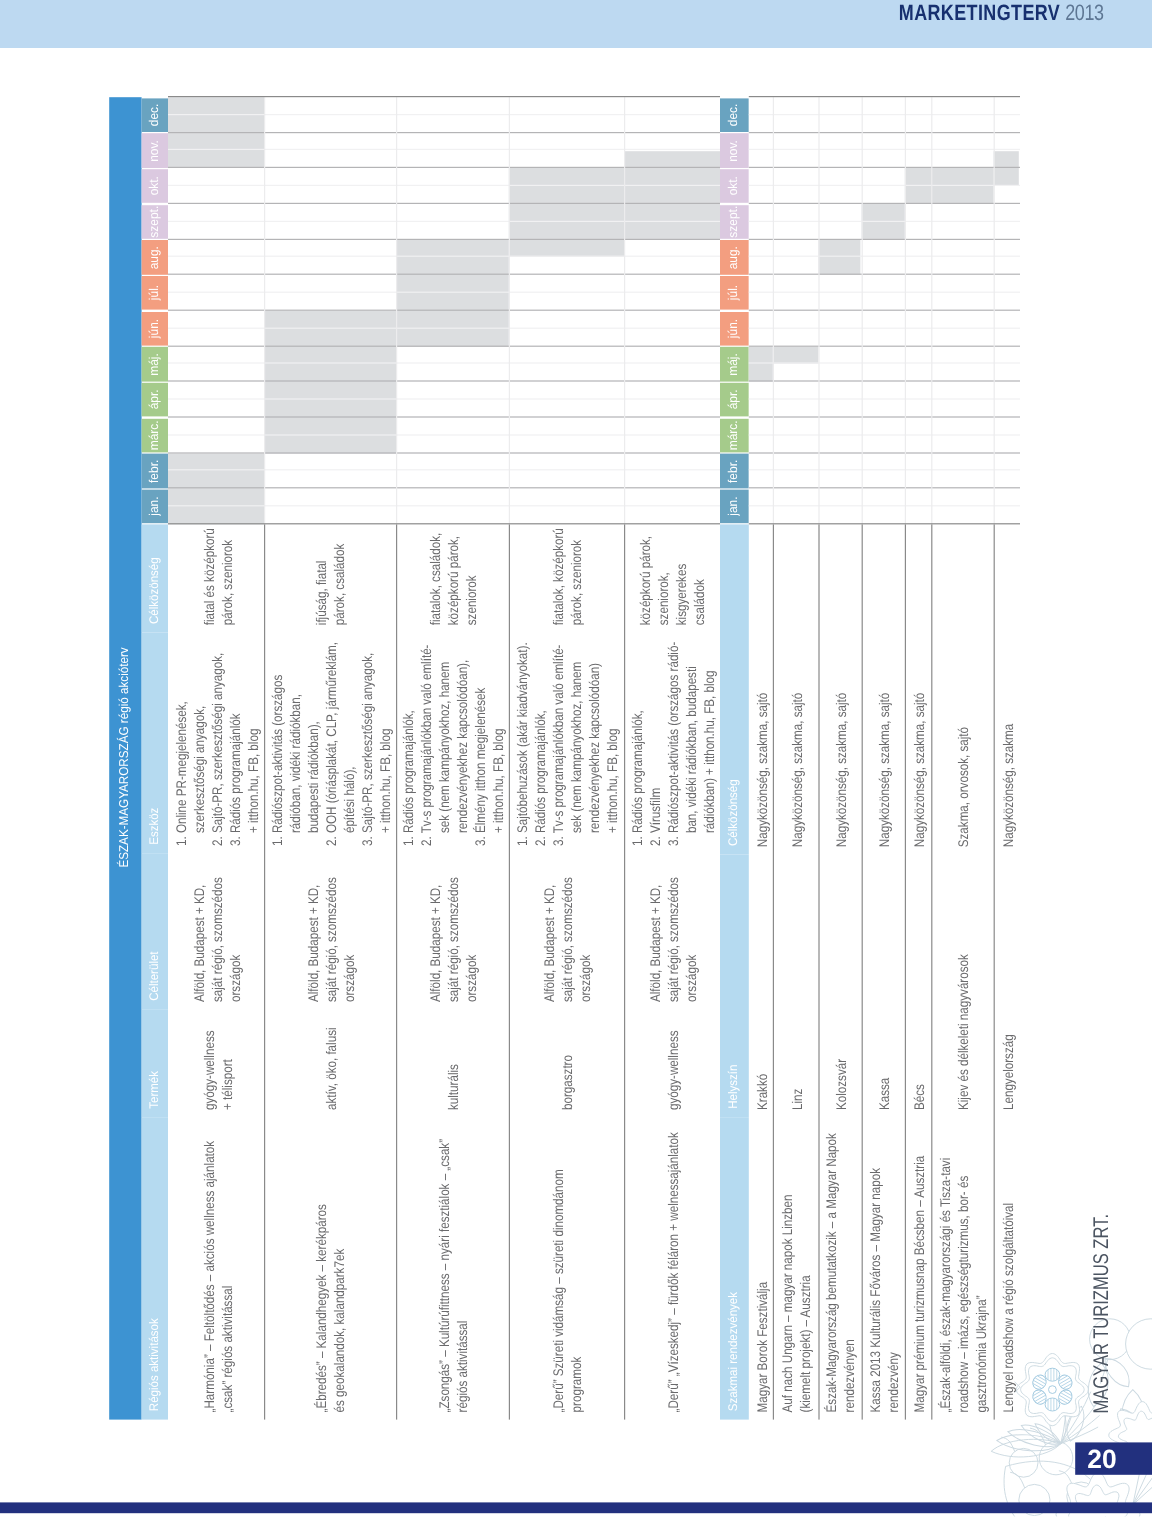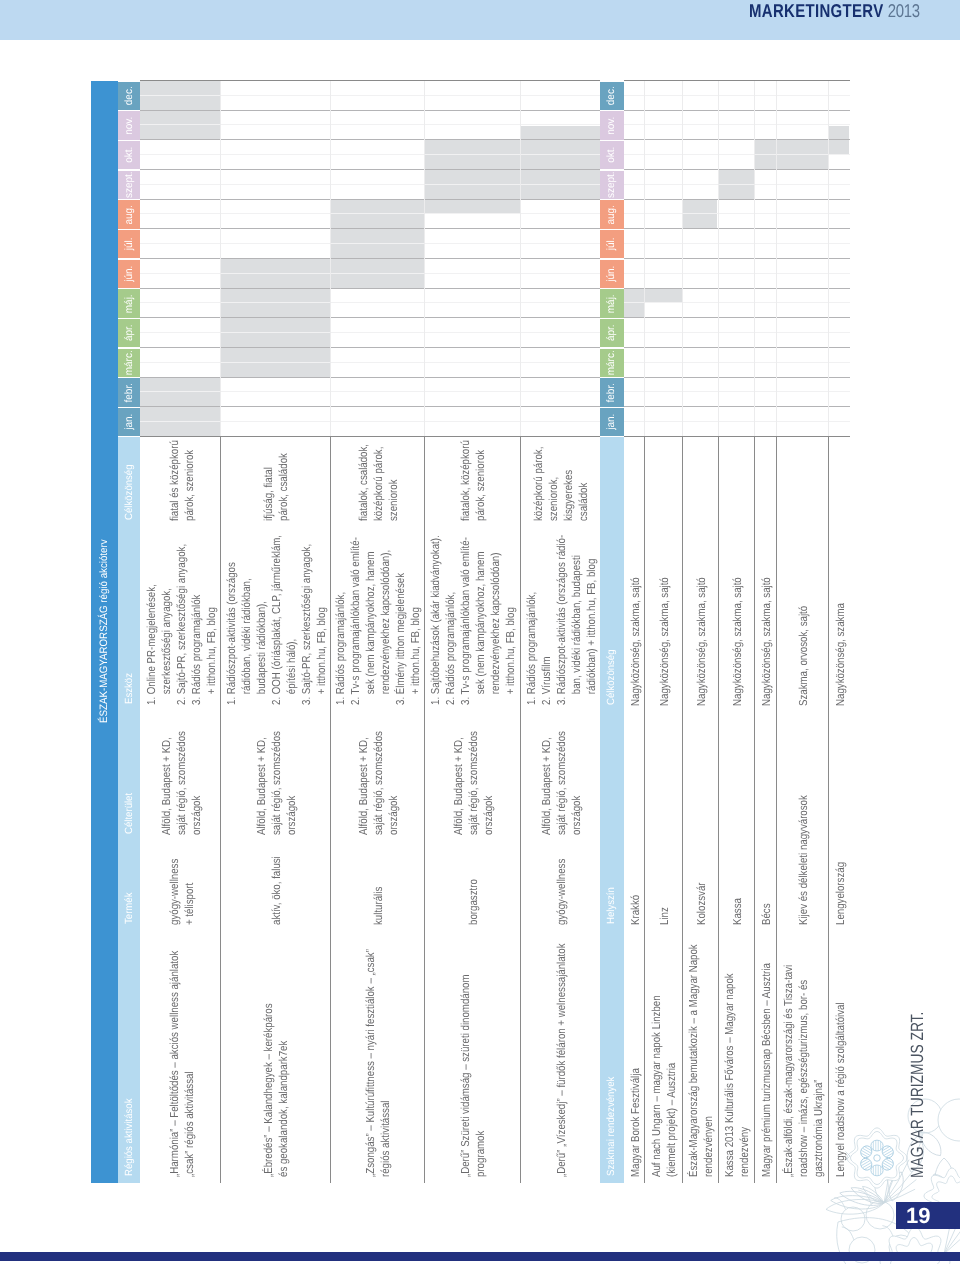--- a/index.html
+++ b/index.html
@@ -127,21 +127,21 @@
         <path d="M211.8,138.0L211.3,138.8L210.5,139.5L209.6,140.1L208.6,140.6L207.5,141.1L206.6,141.5L205.9,141.9L205.4,142.4L205.1,142.8L205.1,143.4L205.4,144.2L205.8,145.0L206.2,146.0L206.7,147.0L207.1,148.1L207.3,149.1L207.4,150.1L207.1,150.9L206.7,151.6L206.0,152.0L205.1,152.2L204.1,152.1L203.0,151.9L201.9,151.6L200.8,151.2L199.9,150.8L199.1,150.6L198.4,150.5L197.9,150.7L197.4,151.1L197.1,151.8L196.8,152.7L196.4,153.7L196.0,154.8L195.5,155.8L195.0,156.7L194.3,157.4L193.6,157.9L192.8,158.0L192.0,157.8L191.2,157.3L190.5,156.5L189.9,155.6L189.4,154.6L188.9,153.5L188.5,152.6L188.1,151.9L187.6,151.4L187.2,151.1L186.6,151.1L185.8,151.4L185.0,151.8L184.0,152.2L183.0,152.7L181.9,153.1L180.9,153.3L179.9,153.4L179.1,153.1L178.4,152.7L178.0,152.0L177.8,151.1L177.9,150.1L178.1,149.0L178.4,147.9L178.8,146.8L179.2,145.9L179.4,145.1L179.5,144.4L179.3,143.9L178.9,143.4L178.2,143.1L177.3,142.8L176.3,142.4L175.2,142.0L174.2,141.5L173.3,141.0L172.6,140.3L172.1,139.6L172.0,138.8L172.2,138.0L172.7,137.2L173.5,136.5L174.4,135.9L175.4,135.4L176.5,134.9L177.4,134.5L178.1,134.1L178.6,133.6L178.9,133.2L178.9,132.6L178.6,131.8L178.2,131.0L177.8,130.0L177.3,129.0L176.9,127.9L176.7,126.9L176.6,125.9L176.9,125.1L177.3,124.4L178.0,124.0L178.9,123.8L179.9,123.9L181.0,124.1L182.1,124.4L183.2,124.8L184.1,125.2L184.9,125.4L185.6,125.5L186.1,125.3L186.6,124.9L186.9,124.2L187.2,123.3L187.6,122.3L188.0,121.2L188.5,120.2L189.0,119.3L189.7,118.6L190.4,118.1L191.2,118.0L192.0,118.2L192.8,118.7L193.5,119.5L194.1,120.4L194.6,121.4L195.1,122.5L195.5,123.4L195.9,124.1L196.4,124.6L196.8,124.9L197.4,124.9L198.2,124.6L199.0,124.2L200.0,123.8L201.0,123.3L202.1,122.9L203.1,122.7L204.1,122.6L204.9,122.9L205.6,123.3L206.0,124.0L206.2,124.9L206.1,125.9L205.9,127.0L205.6,128.1L205.2,129.2L204.8,130.1L204.6,130.9L204.5,131.6L204.7,132.1L205.1,132.6L205.8,132.9L206.7,133.2L207.7,133.6L208.8,134.0L209.8,134.5L210.7,135.0L211.4,135.7L211.9,136.4L212.0,137.2L211.8,138.0Z" fill="none" stroke="#ccd9e1" stroke-width="0.80"></path>
         <path d="M190.0,204.0L189.7,205.4L188.9,206.7L187.7,207.9L186.2,208.9L184.4,209.9L182.7,210.6L181.0,211.3L179.7,212.0L178.7,212.7L178.1,213.6L177.9,214.6L178.1,215.8L178.6,217.2L179.3,218.9L179.9,220.7L180.5,222.5L180.9,224.4L180.9,226.1L180.5,227.6L179.7,228.7L178.6,229.5L177.1,229.9L175.4,229.9L173.5,229.5L171.7,228.9L169.9,228.3L168.2,227.6L166.8,227.1L165.6,226.9L164.6,227.1L163.7,227.7L163.0,228.7L162.3,230.0L161.6,231.7L160.9,233.4L159.9,235.2L158.9,236.7L157.7,237.9L156.4,238.7L155.0,239.0L153.6,238.7L152.3,237.9L151.1,236.7L150.1,235.2L149.1,233.4L148.4,231.7L147.7,230.0L147.0,228.7L146.3,227.7L145.4,227.1L144.4,226.9L143.2,227.1L141.8,227.6L140.1,228.3L138.3,228.9L136.5,229.5L134.6,229.9L132.9,229.9L131.4,229.5L130.3,228.7L129.5,227.6L129.1,226.1L129.1,224.4L129.5,222.5L130.1,220.7L130.7,218.9L131.4,217.2L131.9,215.8L132.1,214.6L131.9,213.6L131.3,212.7L130.3,212.0L129.0,211.3L127.3,210.6L125.6,209.9L123.8,208.9L122.3,207.9L121.1,206.7L120.3,205.4L120.0,204.0L120.3,202.6L121.1,201.3L122.3,200.1L123.8,199.1L125.6,198.1L127.3,197.4L129.0,196.7L130.3,196.0L131.3,195.3L131.9,194.4L132.1,193.4L131.9,192.2L131.4,190.8L130.7,189.1L130.1,187.3L129.5,185.5L129.1,183.6L129.1,181.9L129.5,180.4L130.3,179.3L131.4,178.5L132.9,178.1L134.6,178.1L136.5,178.5L138.3,179.1L140.1,179.7L141.8,180.4L143.2,180.9L144.4,181.1L145.4,180.9L146.3,180.3L147.0,179.3L147.7,178.0L148.4,176.3L149.1,174.6L150.1,172.8L151.1,171.3L152.3,170.1L153.6,169.3L155.0,169.0L156.4,169.3L157.7,170.1L158.9,171.3L159.9,172.8L160.9,174.6L161.6,176.3L162.3,178.0L163.0,179.3L163.7,180.3L164.6,180.9L165.6,181.1L166.8,180.9L168.2,180.4L169.9,179.7L171.7,179.1L173.5,178.5L175.4,178.1L177.1,178.1L178.6,178.5L179.7,179.3L180.5,180.4L180.9,181.9L180.9,183.6L180.5,185.5L179.9,187.3L179.3,189.1L178.6,190.8L178.1,192.2L177.9,193.4L178.1,194.4L178.7,195.3L179.7,196.0L181.0,196.7L182.7,197.4L184.4,198.1L186.2,199.1L187.7,200.1L188.9,201.3L189.7,202.6L190.0,204.0Z" fill="#fff" stroke="#ccd9e1" stroke-width="0.80"></path>
         <path d="M179.2,204.0L178.6,204.9L177.8,205.8L176.7,206.6L175.5,207.2L174.3,207.8L173.2,208.4L172.3,208.9L171.7,209.4L171.4,210.1L171.4,210.8L171.7,211.7L172.1,212.7L172.6,213.9L173.1,215.1L173.6,216.4L173.8,217.7L173.8,218.8L173.6,219.8L173.0,220.6L172.1,221.1L171.1,221.4L169.8,221.4L168.5,221.1L167.2,220.8L165.9,220.3L164.8,220.0L163.8,219.7L163.0,219.7L162.3,219.9L161.8,220.4L161.3,221.2L160.9,222.2L160.5,223.4L160.0,224.7L159.4,225.9L158.6,227.0L157.8,227.8L156.9,228.3L156.0,228.5L155.0,228.2L154.1,227.6L153.2,226.8L152.4,225.7L151.8,224.5L151.2,223.3L150.6,222.2L150.1,221.3L149.6,220.7L148.9,220.4L148.2,220.4L147.3,220.7L146.3,221.1L145.1,221.6L143.9,222.1L142.6,222.6L141.3,222.8L140.2,222.8L139.2,222.6L138.4,222.0L137.9,221.1L137.6,220.1L137.6,218.8L137.9,217.5L138.2,216.2L138.7,214.9L139.0,213.8L139.3,212.8L139.3,212.0L139.1,211.3L138.6,210.8L137.8,210.3L136.8,209.9L135.6,209.5L134.3,209.0L133.1,208.4L132.0,207.6L131.2,206.8L130.7,205.9L130.5,205.0L130.8,204.0L131.4,203.1L132.2,202.2L133.3,201.4L134.5,200.8L135.7,200.2L136.8,199.6L137.7,199.1L138.3,198.6L138.6,197.9L138.6,197.2L138.3,196.3L137.9,195.3L137.4,194.1L136.9,192.9L136.4,191.6L136.2,190.3L136.2,189.2L136.4,188.2L137.0,187.4L137.9,186.9L138.9,186.6L140.2,186.6L141.5,186.9L142.8,187.2L144.1,187.7L145.2,188.0L146.2,188.3L147.0,188.3L147.7,188.1L148.2,187.6L148.7,186.8L149.1,185.8L149.5,184.6L150.0,183.3L150.6,182.1L151.4,181.0L152.2,180.2L153.1,179.7L154.0,179.5L155.0,179.8L155.9,180.4L156.8,181.2L157.6,182.3L158.2,183.5L158.8,184.7L159.4,185.8L159.9,186.7L160.4,187.3L161.1,187.6L161.8,187.6L162.7,187.3L163.7,186.9L164.9,186.4L166.1,185.9L167.4,185.4L168.7,185.2L169.8,185.2L170.8,185.4L171.6,186.0L172.1,186.9L172.4,187.9L172.4,189.2L172.1,190.5L171.8,191.8L171.3,193.1L171.0,194.2L170.7,195.2L170.7,196.0L170.9,196.7L171.4,197.2L172.2,197.7L173.2,198.1L174.4,198.5L175.7,199.0L176.9,199.6L178.0,200.4L178.8,201.2L179.3,202.1L179.5,203.0L179.2,204.0Z" fill="none" stroke="#ccd9e1" stroke-width="0.80"></path>
         <path d="M184.0,196.0 l8.3,-39.1" stroke="#ccd9e1" stroke-width="0.80"></path>
         <path d="M184.0,196.0 l16.3,-36.5" stroke="#ccd9e1" stroke-width="0.80"></path>
         <path d="M184.0,196.0 l23.5,-32.4" stroke="#ccd9e1" stroke-width="0.80"></path>
         <path d="M184.0,196.0 l29.7,-26.8" stroke="#ccd9e1" stroke-width="0.80"></path>
       </svg></div>
   <div class="bot-bar"></div>
   <div class="pagebox"></div>
-  <div class="pagenum">19</div>
+  <div class="pagenum">20</div>
 </div>
 
 <div class="rot">
   <div class="company">MAGYAR TURIZMUS ZRT.</div>
 <div class="tband" style="left:81.00px;top:91.00px;width:1102.00px;height:27.00px;"></div>
 <div class="ttltext" style="left:541.00px;top:98.00px;">ÉSZAK-MAGYARORSZÁG régió akcióterv</div>
 <div class="mcell" style="left:827.60px;top:118.00px;width:28.47px;height:22.00px;background:#69a3c0;">
       <i>jan.</i>
     </div>
 <div class="mcell" style="left:857.27px;top:118.00px;width:28.47px;height:22.00px;background:#69a3c0;">

